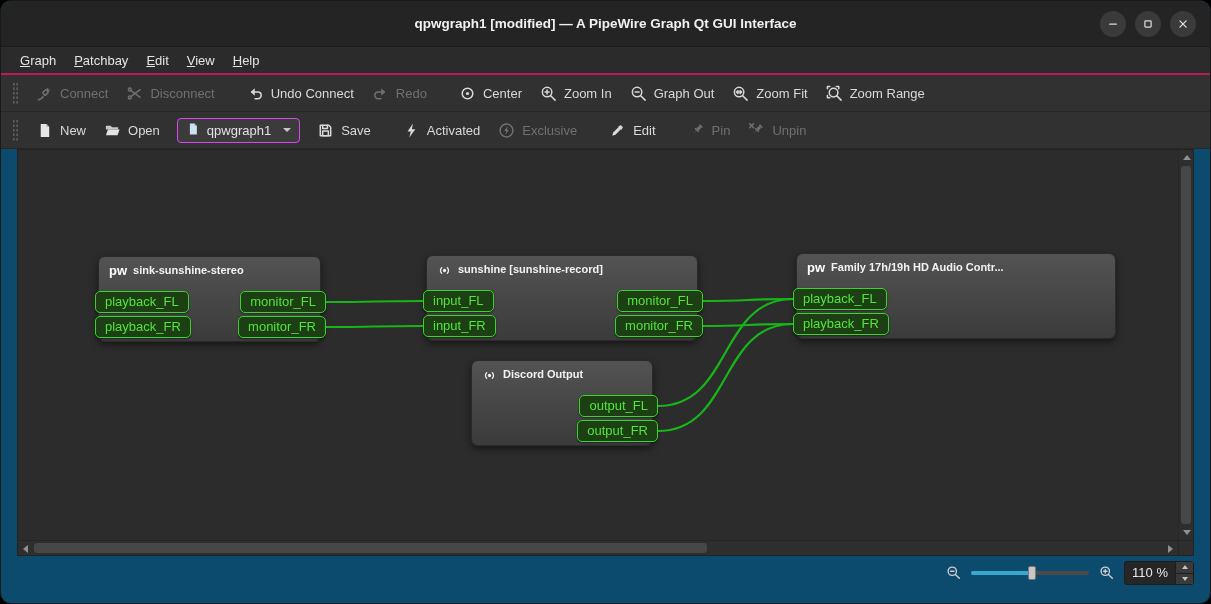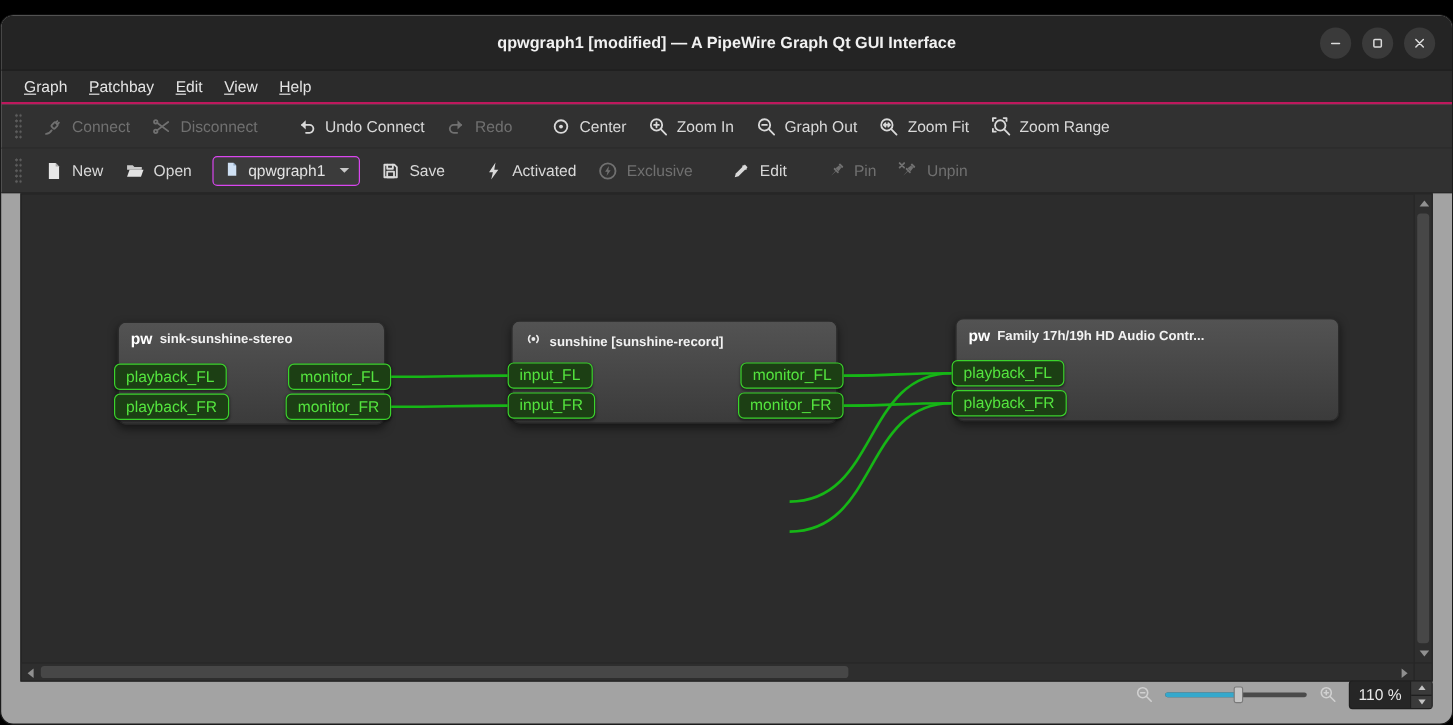--- a/index.html
+++ b/index.html
@@ -1,17 +1,17 @@
 <!DOCTYPE html>
 <html style="--wire: #16b616; --port-text: #54e43e; --port-border: #3bd32c; --port-bg: #1c3f14; --slider-fill: #35a8cc;"><head>
 <meta charset="utf-8">
 <style>
   * { box-sizing: border-box; margin: 0; padding: 0; }
   html,body { width: 1211px; height: 604px; background:#000; font-family:"Liberation Sans", sans-serif; }
-  .window { position:absolute; inset:0; background:#a3a3a3; border-radius:11px; overflow:hidden; border:1px solid #1a1a1a;margin-top:12px; }
+  .window { position:absolute; inset:0; background:#0c4a6e; border-radius:11px; overflow:hidden; border:1px solid #1a1a1a; }
 
   
   .titlebar { position:relative; height:46px; background:#242424; display:flex; align-items:center; justify-content:center; border-bottom:1px solid #1c1c1c; }
   .title { color:#f1f1f1; font-size:13.5px; font-weight:bold; }
   .win-controls { position:absolute; right:14px; top:10px; display:flex; gap:9px; }
   .win-btn { width:26px; height:26px; border-radius:50%; background:#3a3a3a; color:#dcdcdc; display:flex; align-items:center; justify-content:center; }
   .win-btn svg { display:block; }
 
   
   .menubar { height:28px; background:#2b2b2b; border-bottom:2px solid #be185d; display:flex; align-items:center; padding-left:10px; }
@@ -31,21 +31,21 @@
   .combo { display:flex; align-items:center; gap:7px; background:#3b3b3b; border:1px solid #d946ef; border-radius:4px; padding:3px 8px; margin:0 8px; color:#e2e2e2; font-size:13px; }
   .combo-caret { width:0; height:0; border-left:4px solid transparent; border-right:4px solid transparent; border-top:4.5px solid #c9c9c9; margin-left:5px; }
 
   
   .canvas-wrap { position:absolute; left:16px; right:16px; top:148px; height:407px; background:#2c2c2c; border:1px solid #222; }
   .graph-area { position:absolute; left:0; top:0; right:15px; bottom:15px; overflow:hidden; }
   #wires { position:absolute; inset:0; width:100%; height:100%; z-index:3; }
   #wires path { fill:none; stroke:var(--wire); stroke-width:2.2px; }
 
   .node { position:absolute; z-index:2; border-radius:7px; background:linear-gradient(180deg,#535353,#3b3b3b); border:1px solid #2a2a2a; box-shadow:0 3px 7px rgba(0,0,0,.5); }
-  .node-header { display:flex; align-items:center; gap:6px; padding:7px 10px 3px; }
+  .node-header { display:flex; gap:6px; padding:7px 10px 3px; }
   .node-title { color:#f2f2f2; font-size:11px; font-weight:bold; white-space:nowrap; overflow:hidden; }
   .pw-glyph { color:#ffffff; font-weight:bold; font-size:13px; line-height:1; }
   .rec-icon { color:#ececec; }
   .port { position:absolute; height:22px; line-height:20px; padding:0 9px; font-size:13px;
           background:var(--port-bg); color:var(--port-text); border:1px solid var(--port-border);
           border-radius:5px; box-shadow:0 1px 2px rgba(0,0,0,.45); white-space:nowrap; }
 
   
   .vscroll { position:absolute; right:0; top:0; bottom:15px; width:15px; background:#2e2e2e; border-left:1px solid #262626; }
   .hscroll { position:absolute; left:0; right:15px; bottom:0; height:15px; background:#2e2e2e; border-top:1px solid #262626; }
@@ -356,20 +356,31 @@
 
       <div class="node" style="left:778px; top:103px; width:320px; height:86px;">
         <div class="node-header">
           <span class="pw-glyph">pw</span>
           <span class="node-title">Family 17h/19h HD Audio Contr...</span>
         </div>
         <div class="port in" style="left:-4px; top:34px;">playback_FL</div>
         <div class="port in" style="left:-4px; top:59px;">playback_FR</div>
       </div>
 
+      <div class="node" style="left:453px; top:210px; width:182px; height:86px;">
+        <div class="node-header">
+          <span class="rec-icon"><svg width="15" height="15" viewBox="0 0 18 18">
+                <circle cx="9" cy="9" r="2" fill="currentColor"></circle>
+                <path class="s" d="M5.6 5.6a4.8 4.8 0 0 0 0 6.8M12.4 5.6a4.8 4.8 0 0 1 0 6.8"></path>
+              </svg></span>
+          <span class="node-title">Discord Output</span>
+        </div>
+        <div class="port out" style="right:-6px; top:34px;">output_FL</div>
+        <div class="port out" style="right:-6px; top:59px;">output_FR</div>
+      </div>
     </div>
 
     <div class="vscroll">
       <div class="sarrow" style="top:0;">
           <span class="tri-up"></span>
         </div>
       <div class="vthumb"></div>
       <div class="sarrow" style="bottom:0;">
           <span class="tri-down"></span>
         </div>

